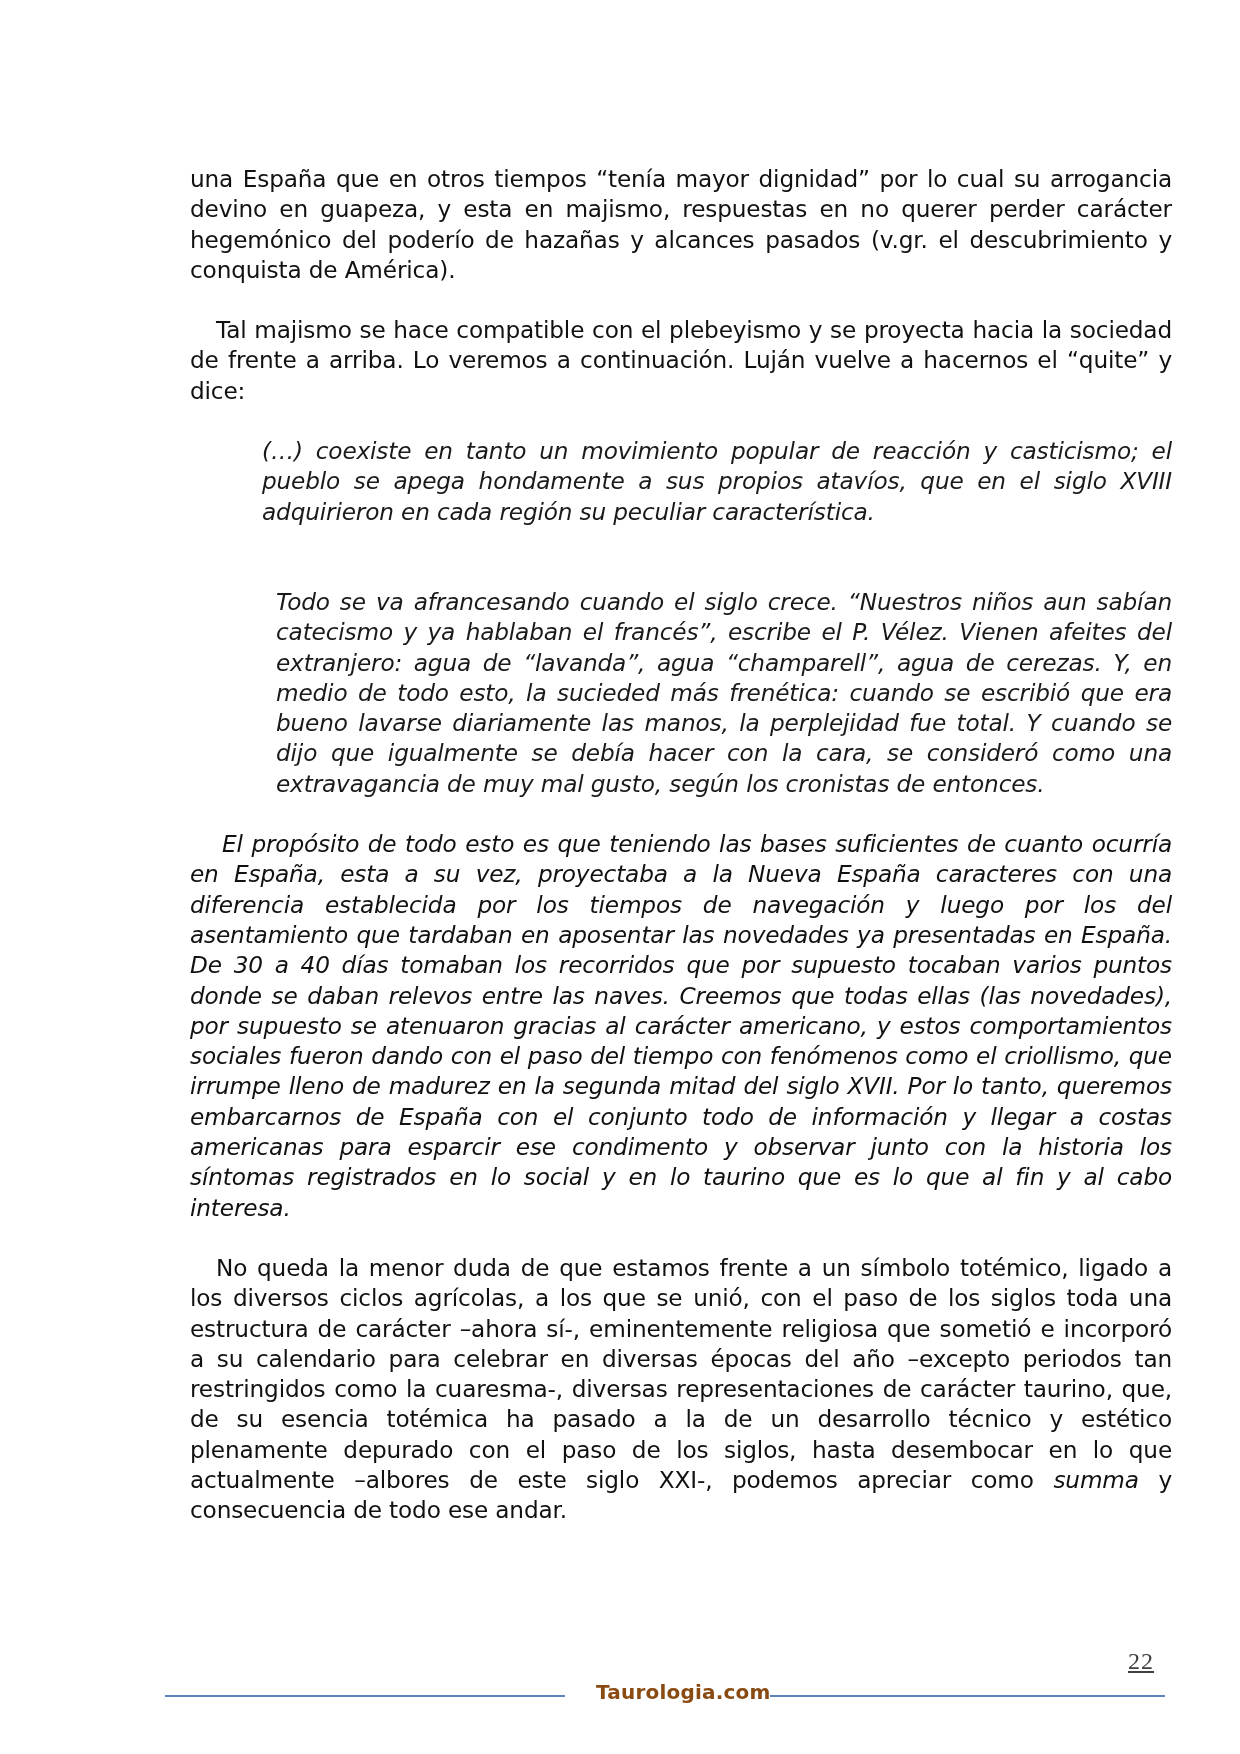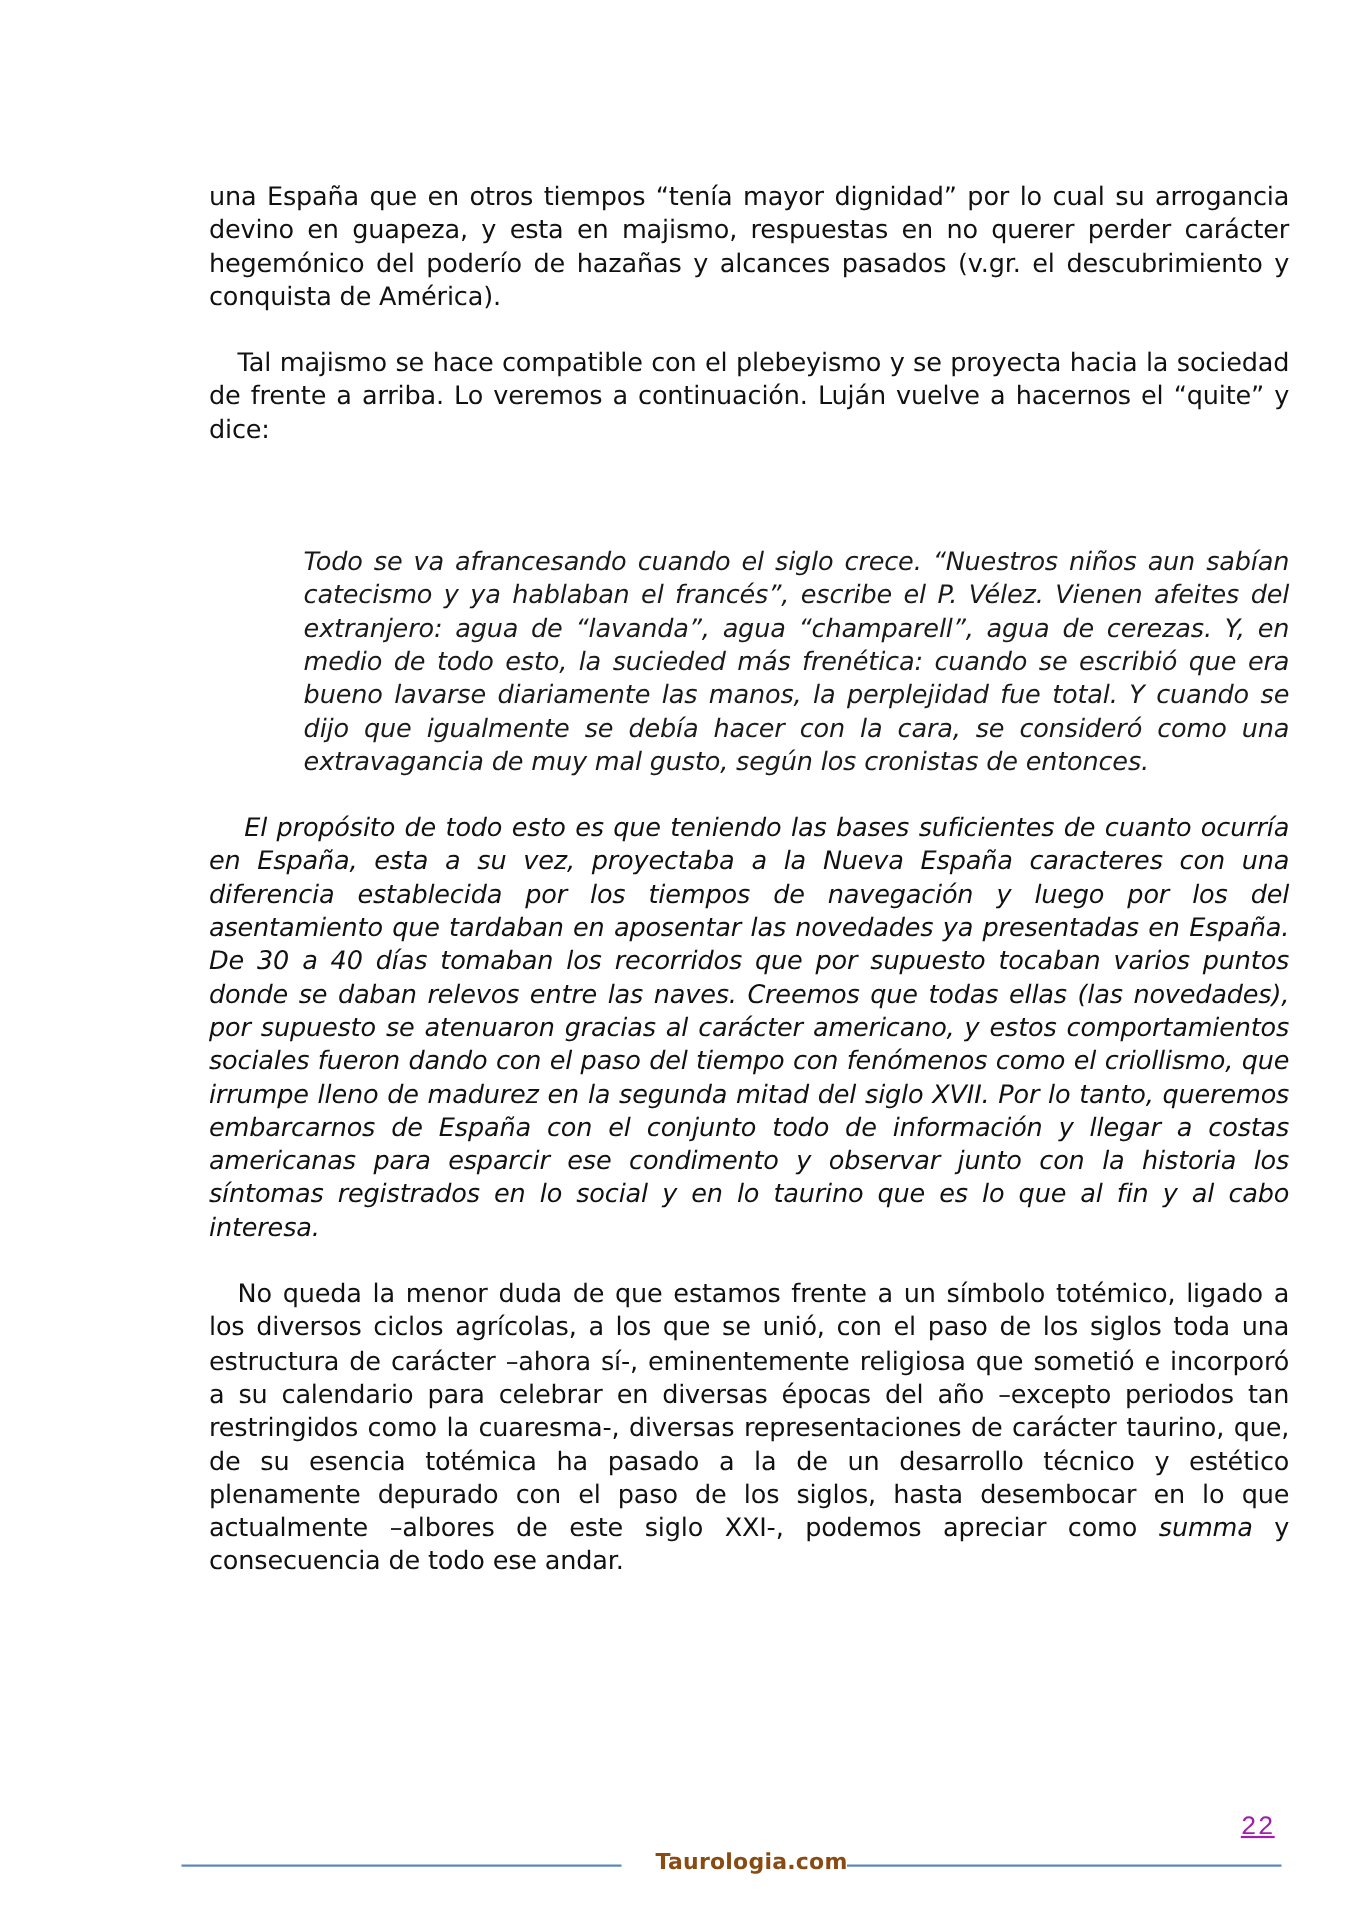--- a/index.html
+++ b/index.html
@@ -45,23 +45,23 @@
       color: #1a1a1a;
     }
     .quote.q1 { margin-left: 72px; }
     .quote.q2 { margin-left: 86px; }
     em.term { font-style: italic; }
 
     .footer-page {
       position: absolute;
       left: 1128px;
       top: 1648px;
-      font-family: Liberation Mono, monospace;
+      font-family: Liberation Serif, serif;
       font-size: 24px;
-      color: #a21caf;
+      color: #404040;
       text-decoration: underline;
       letter-spacing: 1px;
     }
     .footer-rule-left {
       position: absolute;
       left: 165px;
       top: 1695px;
       width: 400px;
       height: 2px;
       background: #5a86bd;
@@ -88,20 +88,21 @@
 </head>
 <body>
 
 <div class="page">
   <p class="para">una España que en otros tiempos “tenía mayor dignidad” por lo cual su arrogancia devino en guapeza, y esta en majismo, respuestas en no querer perder carácter hegemónico del poderío de hazañas y alcances pasados (v.gr. el descubrimiento y conquista de América).</p>
   <div class="gap"></div>
 
   <p class="para indent">Tal majismo se hace compatible con el plebeyismo y se proyecta hacia la sociedad de frente a arriba. Lo veremos a continuación. Luján vuelve a hacernos el “quite” y dice:</p>
   <div class="gap"></div>
 
+  <p class="quote q1">(…) coexiste en tanto un movimiento popular de reacción y casticismo; el pueblo se apega hondamente a sus propios atavíos, que en el siglo XVIII adquirieron en cada región su peculiar característica.</p>
   <div class="gap"></div>
 
   <div class="gap"></div>
 
   <p class="quote q2">Todo se va afrancesando cuando el siglo crece. “Nuestros niños aun sabían catecismo y ya hablaban el francés”, escribe el P. Vélez. Vienen afeites del extranjero: agua de “lavanda”, agua “champarell”, agua de cerezas. Y, en medio de todo esto, la sucieded más frenética: cuando se escribió que era bueno lavarse diariamente las manos, la perplejidad fue total. Y cuando se dijo que igualmente se debía hacer con la cara, se consideró como una extravagancia de muy mal gusto, según los cronistas de entonces.</p>
   <div class="gap"></div>
 
   <p class="para indent-mid">El propósito de todo esto es que teniendo las bases suficientes de cuanto ocurría en España, esta a su vez, proyectaba a la Nueva España caracteres con una diferencia establecida por los tiempos de navegación y luego por los del asentamiento que tardaban en aposentar las novedades ya presentadas en España. De 30 a 40 días tomaban los recorridos que por supuesto tocaban varios puntos donde se daban relevos entre las naves. Creemos que todas ellas (las novedades), por supuesto se atenuaron gracias al carácter americano, y estos comportamientos sociales  fueron dando con el paso del tiempo con  fenómenos como el criollismo, que irrumpe lleno de madurez en la segunda mitad del siglo XVII. Por lo tanto, queremos embarcarnos de España con el conjunto todo de información y llegar a costas americanas para esparcir ese condimento y observar junto con la historia los síntomas registrados en lo social y en lo taurino que es lo que al fin y al cabo interesa.</p>
   <div class="gap"></div>
 

